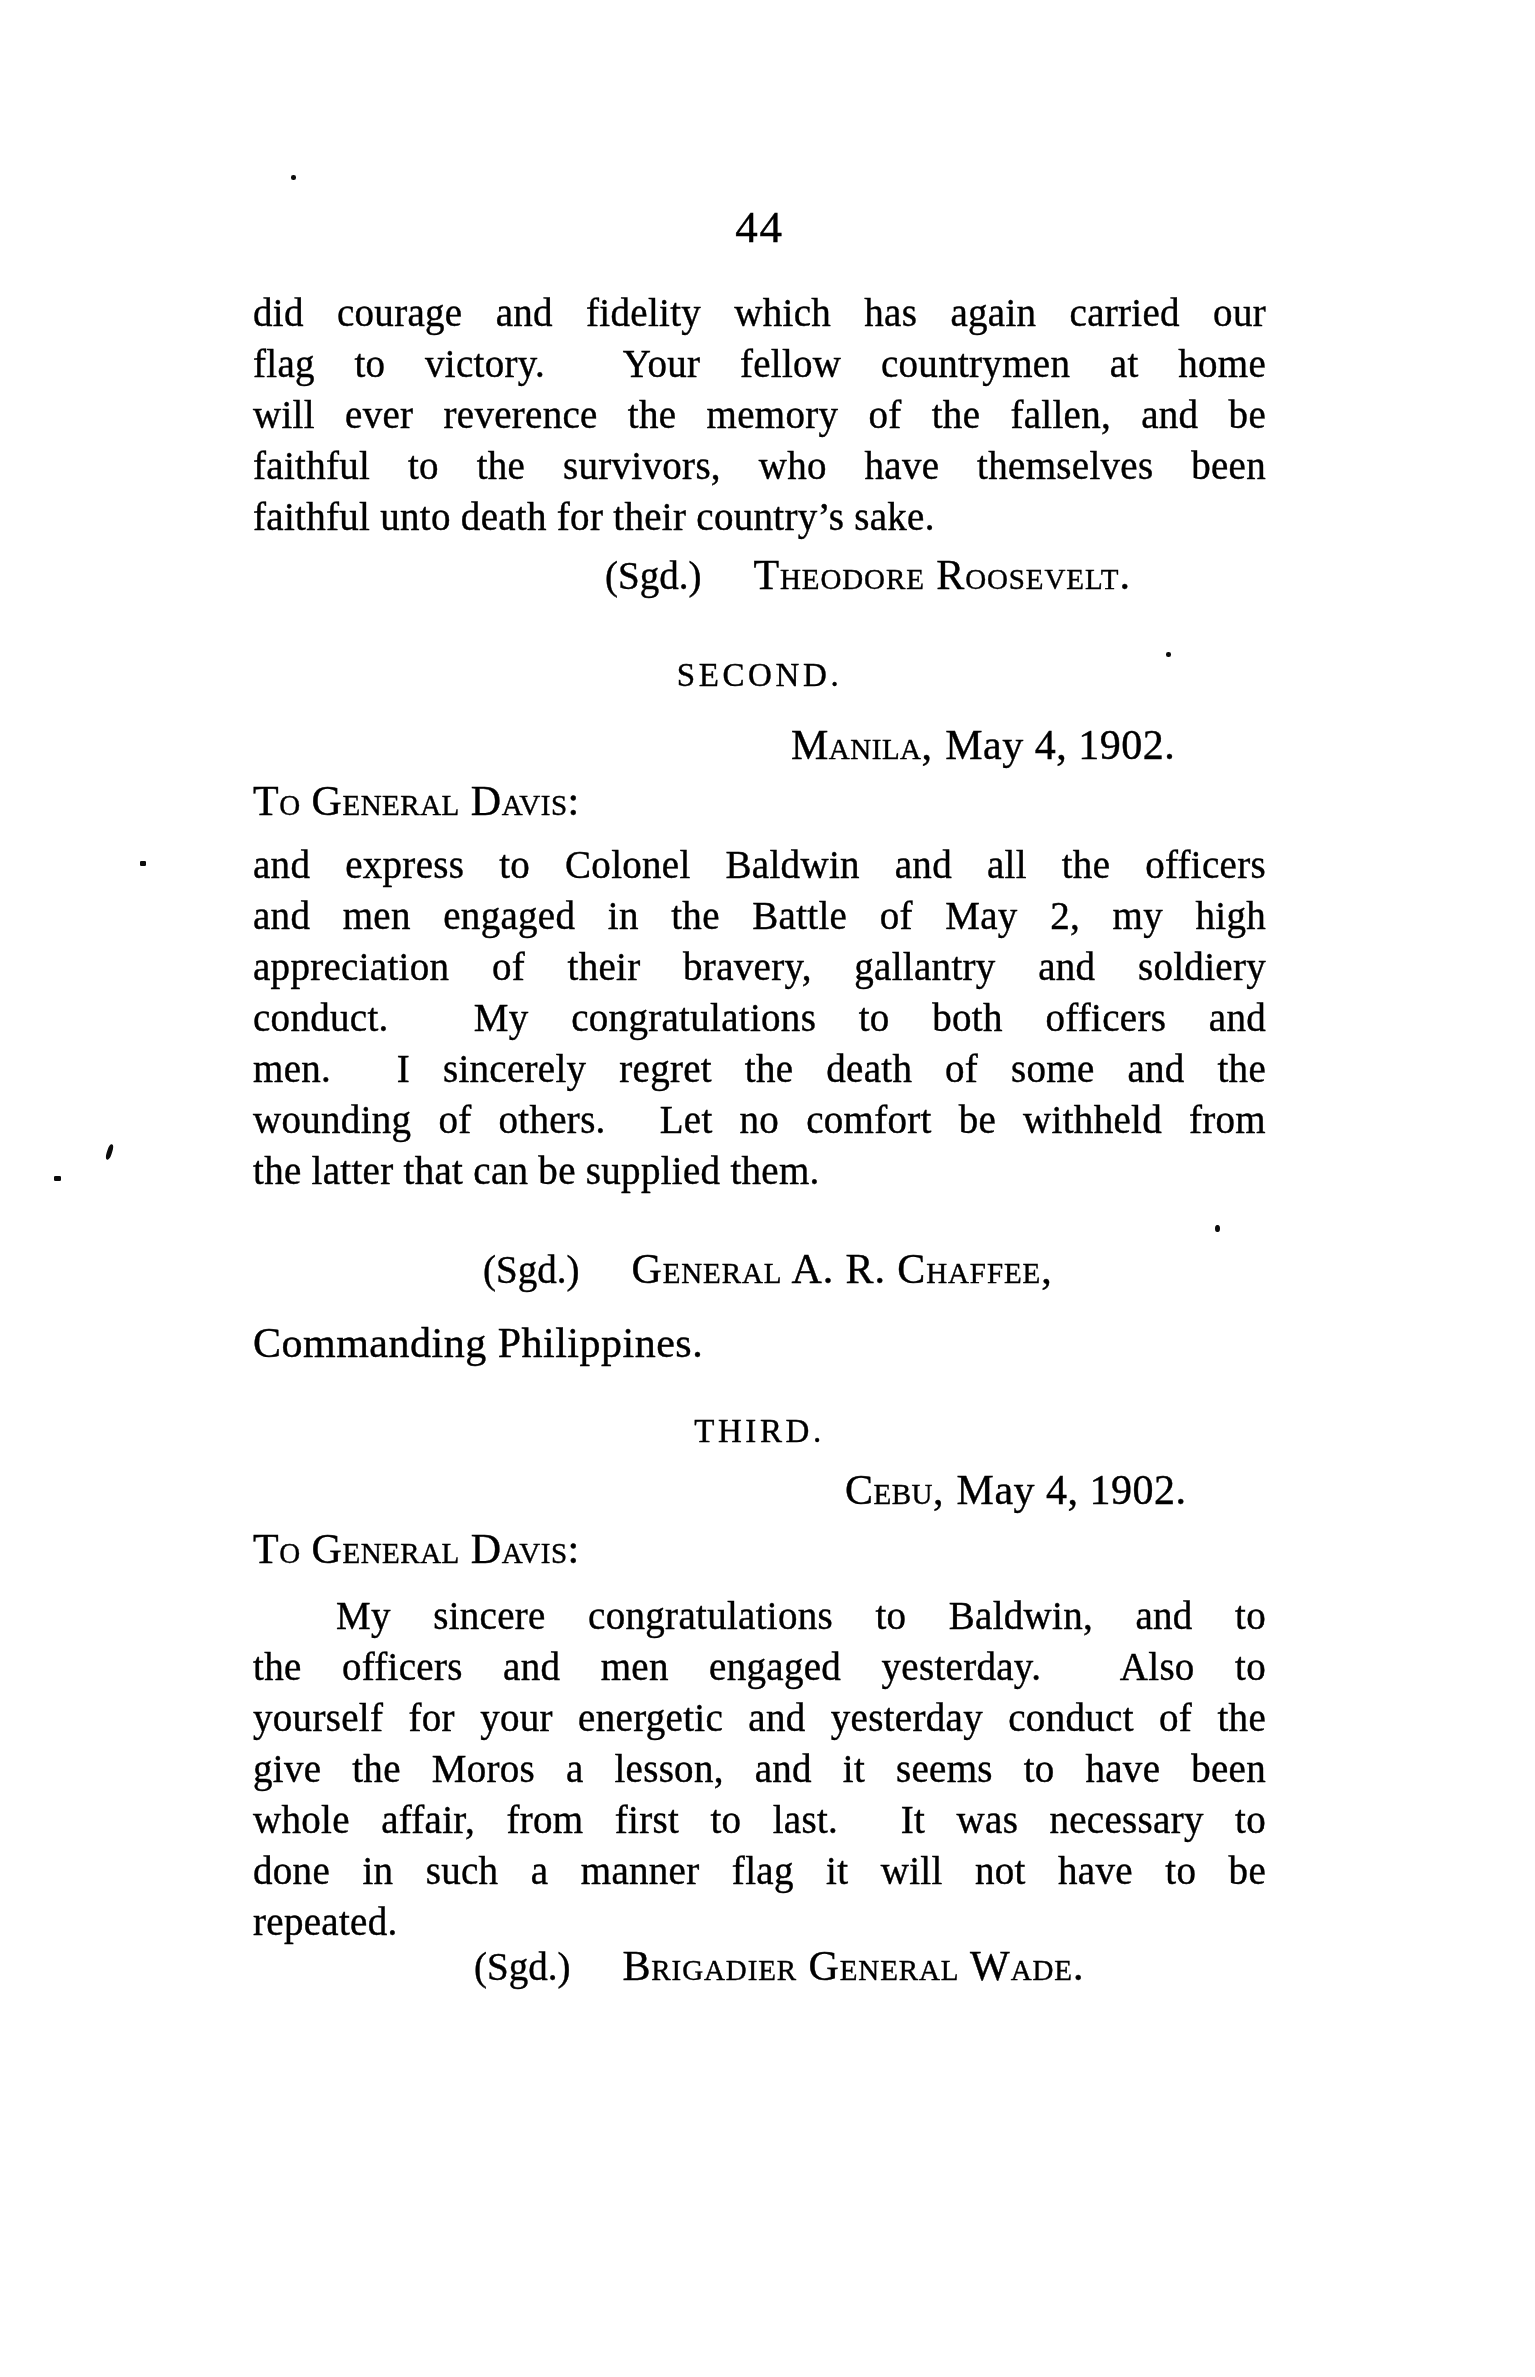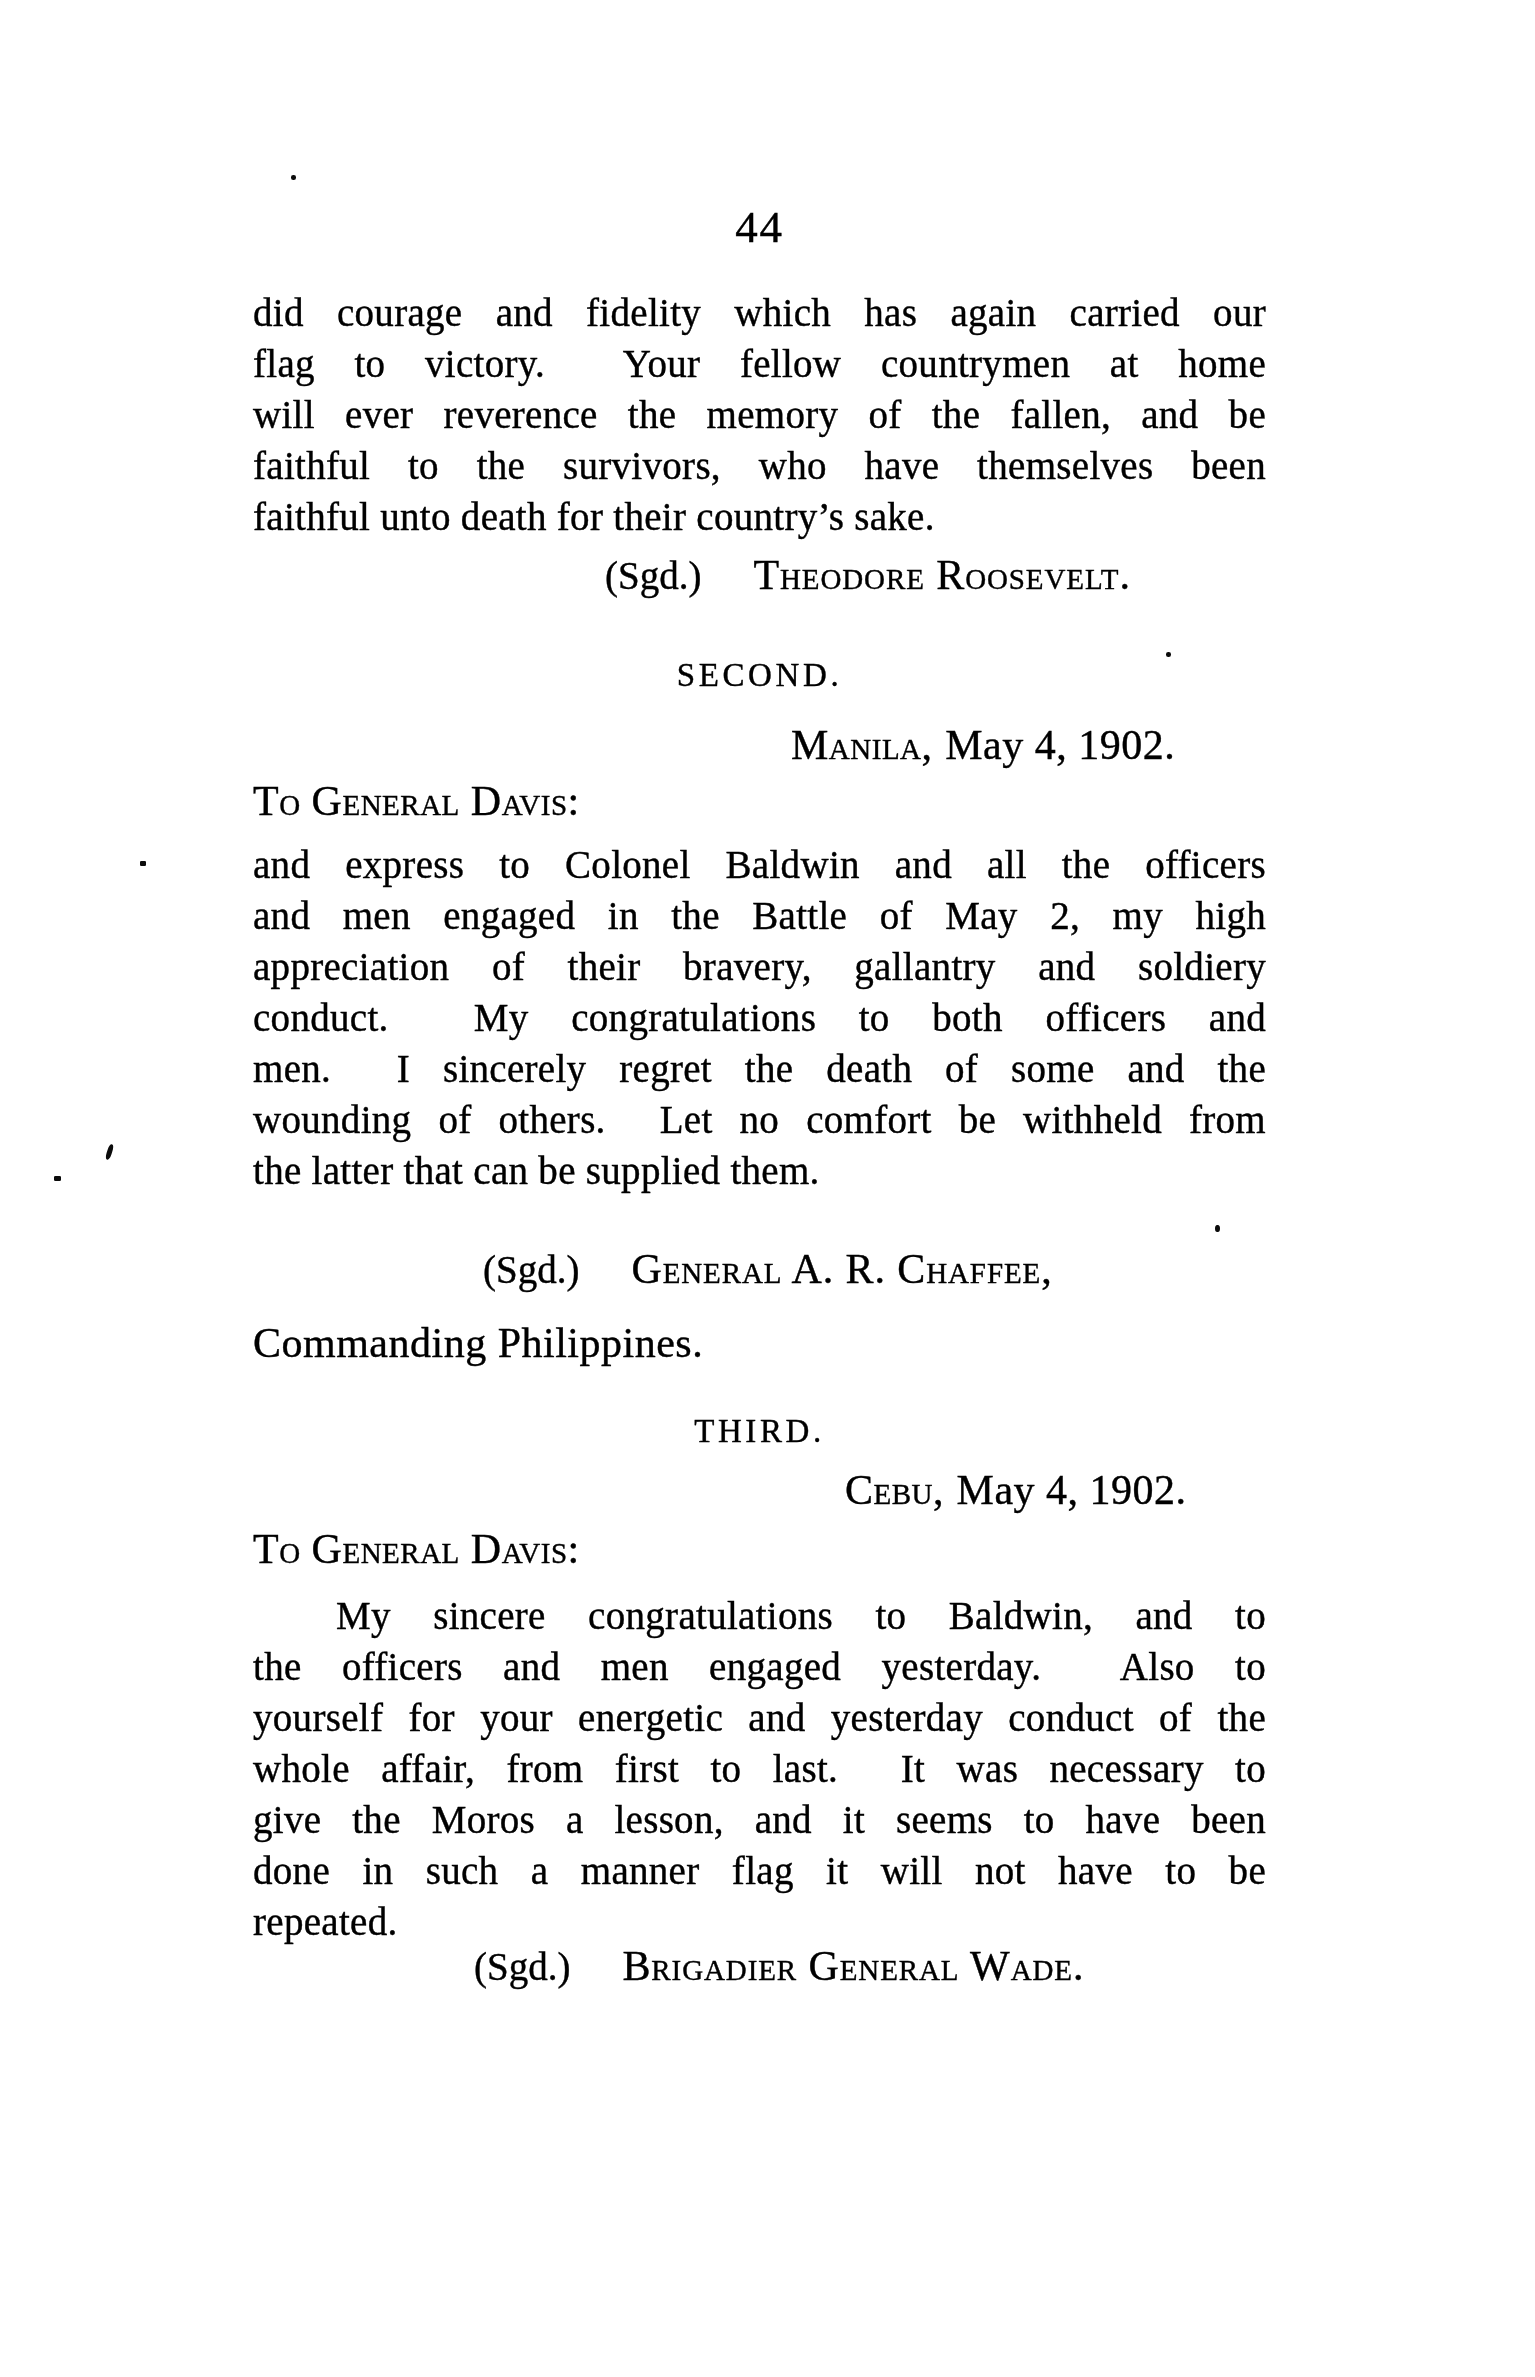--- a/index.html
+++ b/index.html
@@ -109,22 +109,22 @@
   <div class="abs dateline d2">
     <span class="sc">Cebu,</span><span class="dl-rest">May 4, 1902.</span>
   </div>
 
   <div class="abs salutation s2 sc">To General Davis:</div>
 
   <div class="abs para p3">
     <div class="jline indent">My sincere congratulations to Baldwin, and to</div>
     <div class="jline">the officers and men engaged yesterday.&nbsp; Also to</div>
     <div class="jline">yourself for your energetic and yesterday conduct of the</div>
+    <div class="jline">give the Moros a lesson, and it seems to have been</div>
     <div class="jline">whole affair, from first to last.&nbsp; It was necessary to</div>
-    <div class="jline">give the Moros a lesson, and it seems to have been</div>
     <div class="jline">done in such a manner flag it will not have to be</div>
     <div class="nline">repeated.</div>
   </div>
 
   <div class="abs sig sig3">
     <span class="sgd">(Sgd.)</span><span class="sc name">Brigadier General Wade.</span>
   </div>
 
   <div class="speck" style="left:291px;top:175px;width:4.5px;height:4.5px;"></div>
   <div class="speck" style="left:1166px;top:652px;width:4.5px;height:4.5px;"></div>

